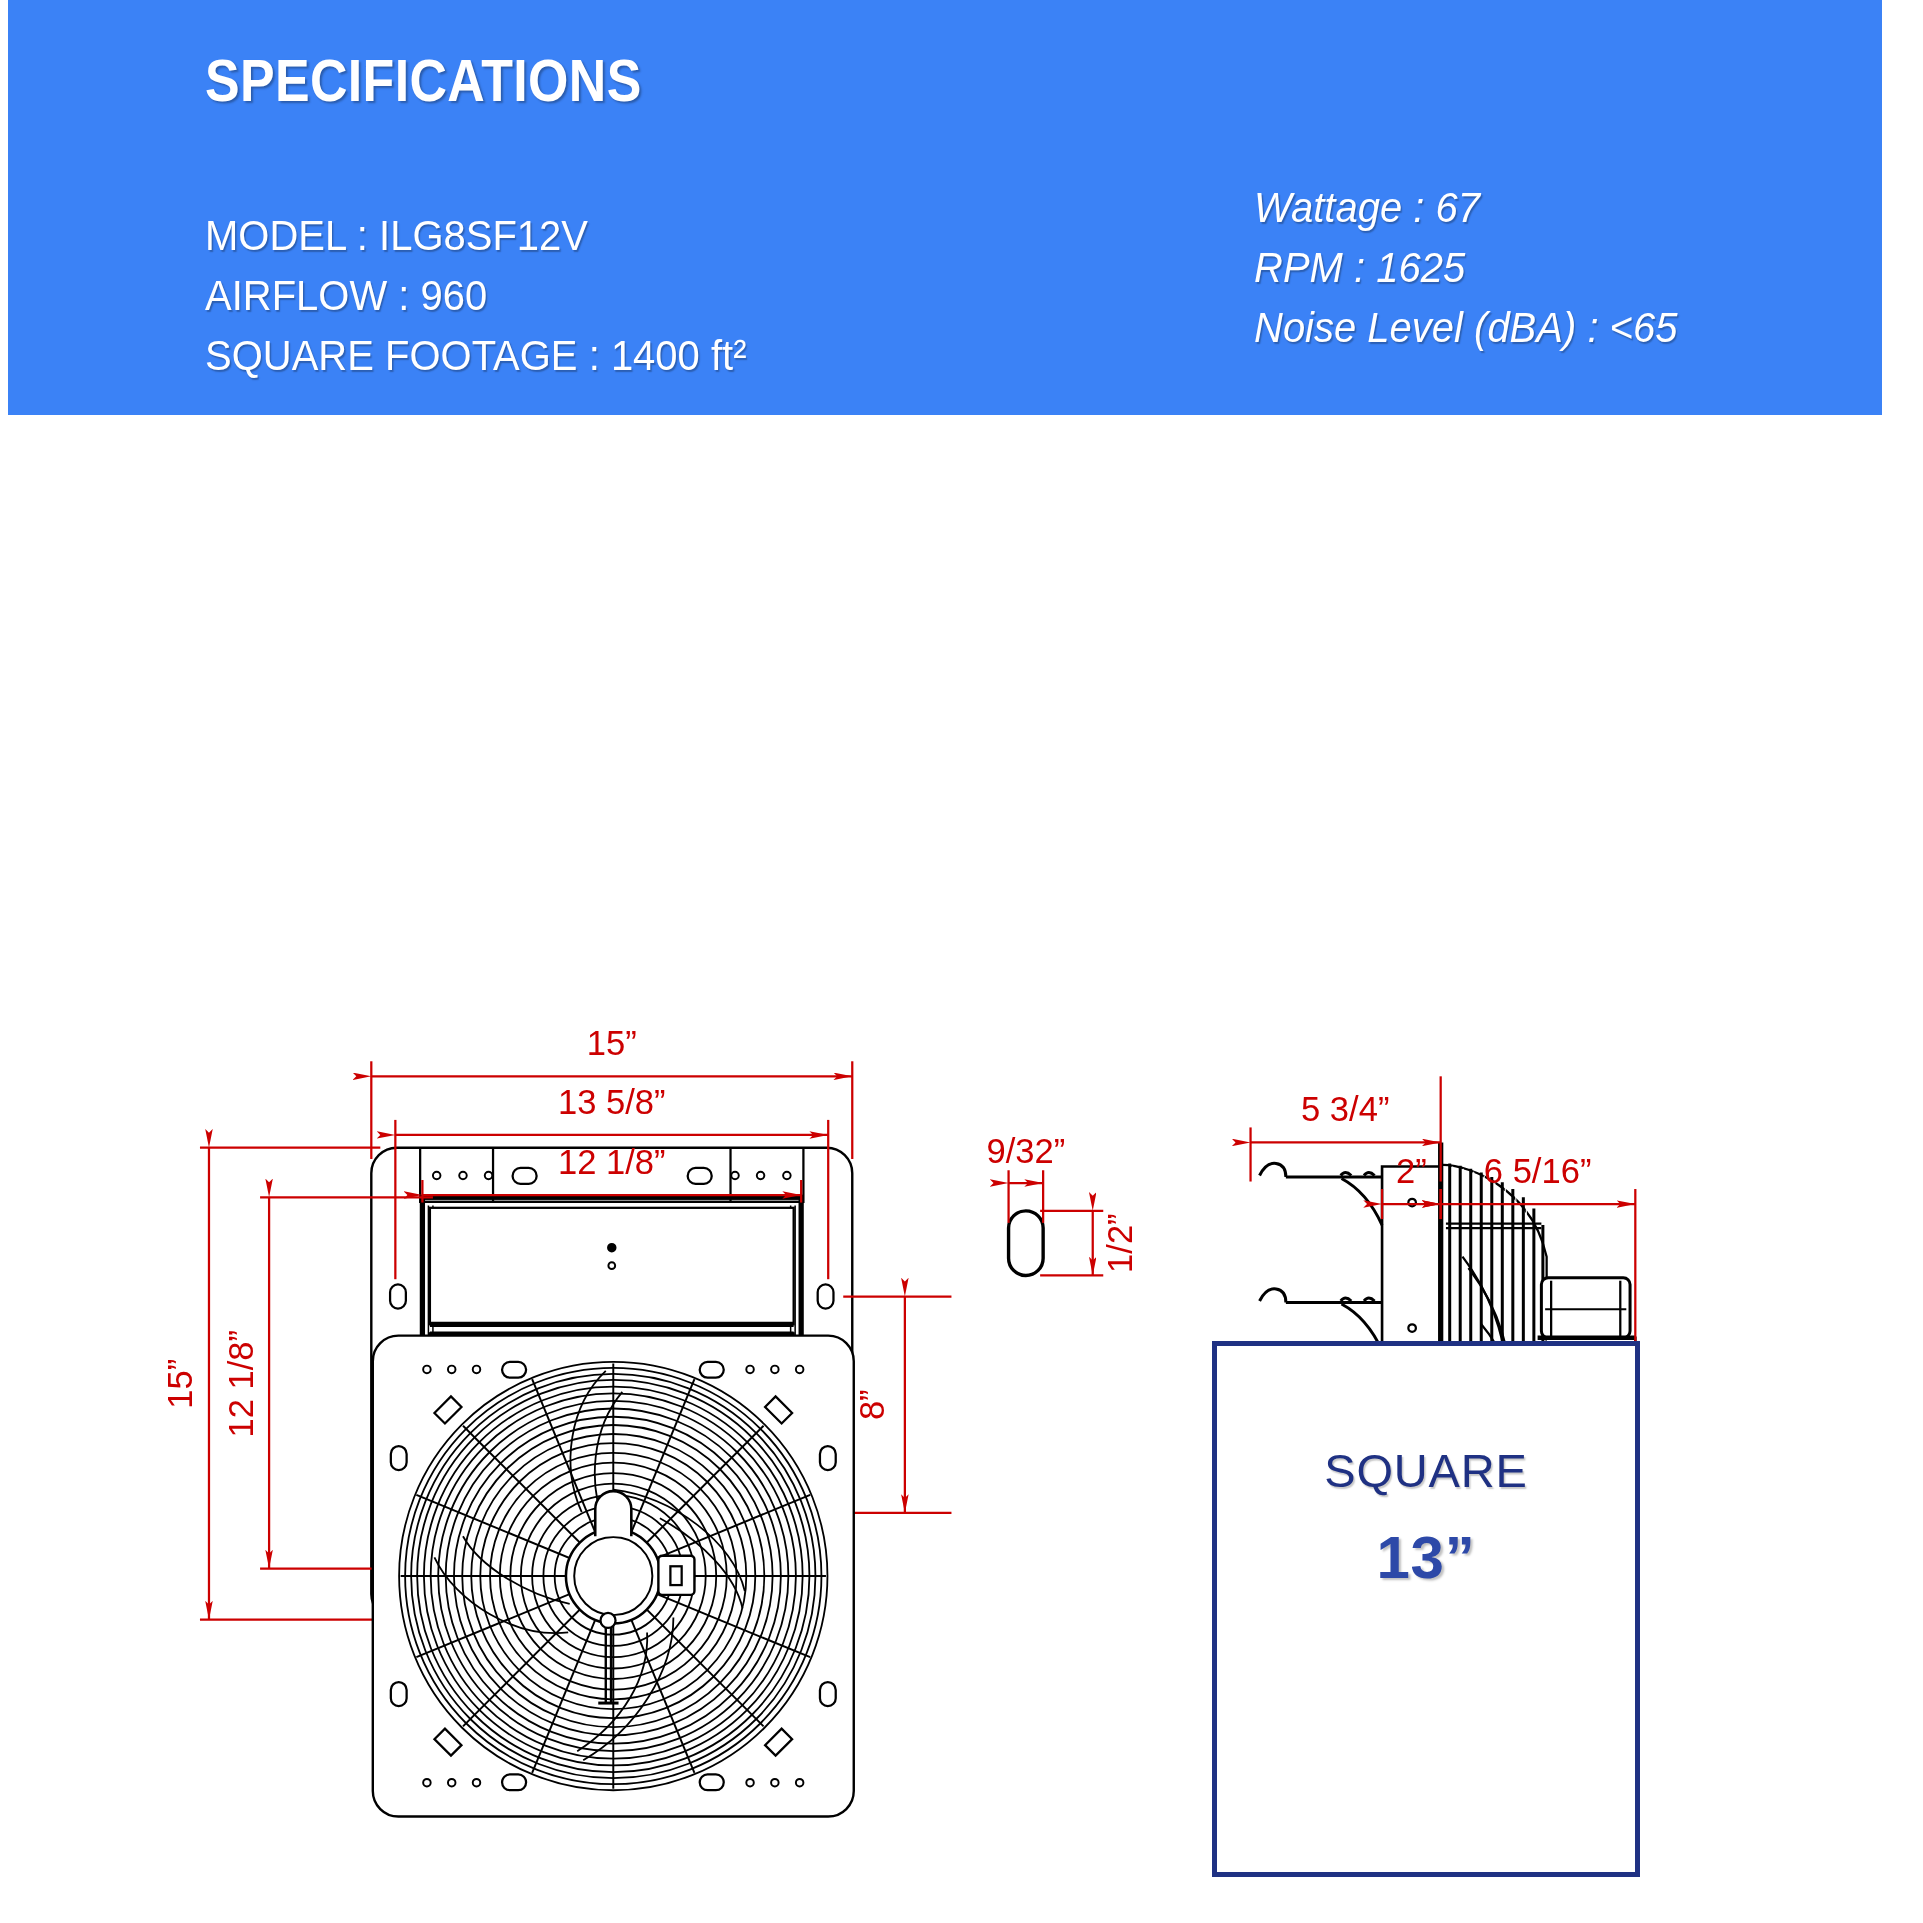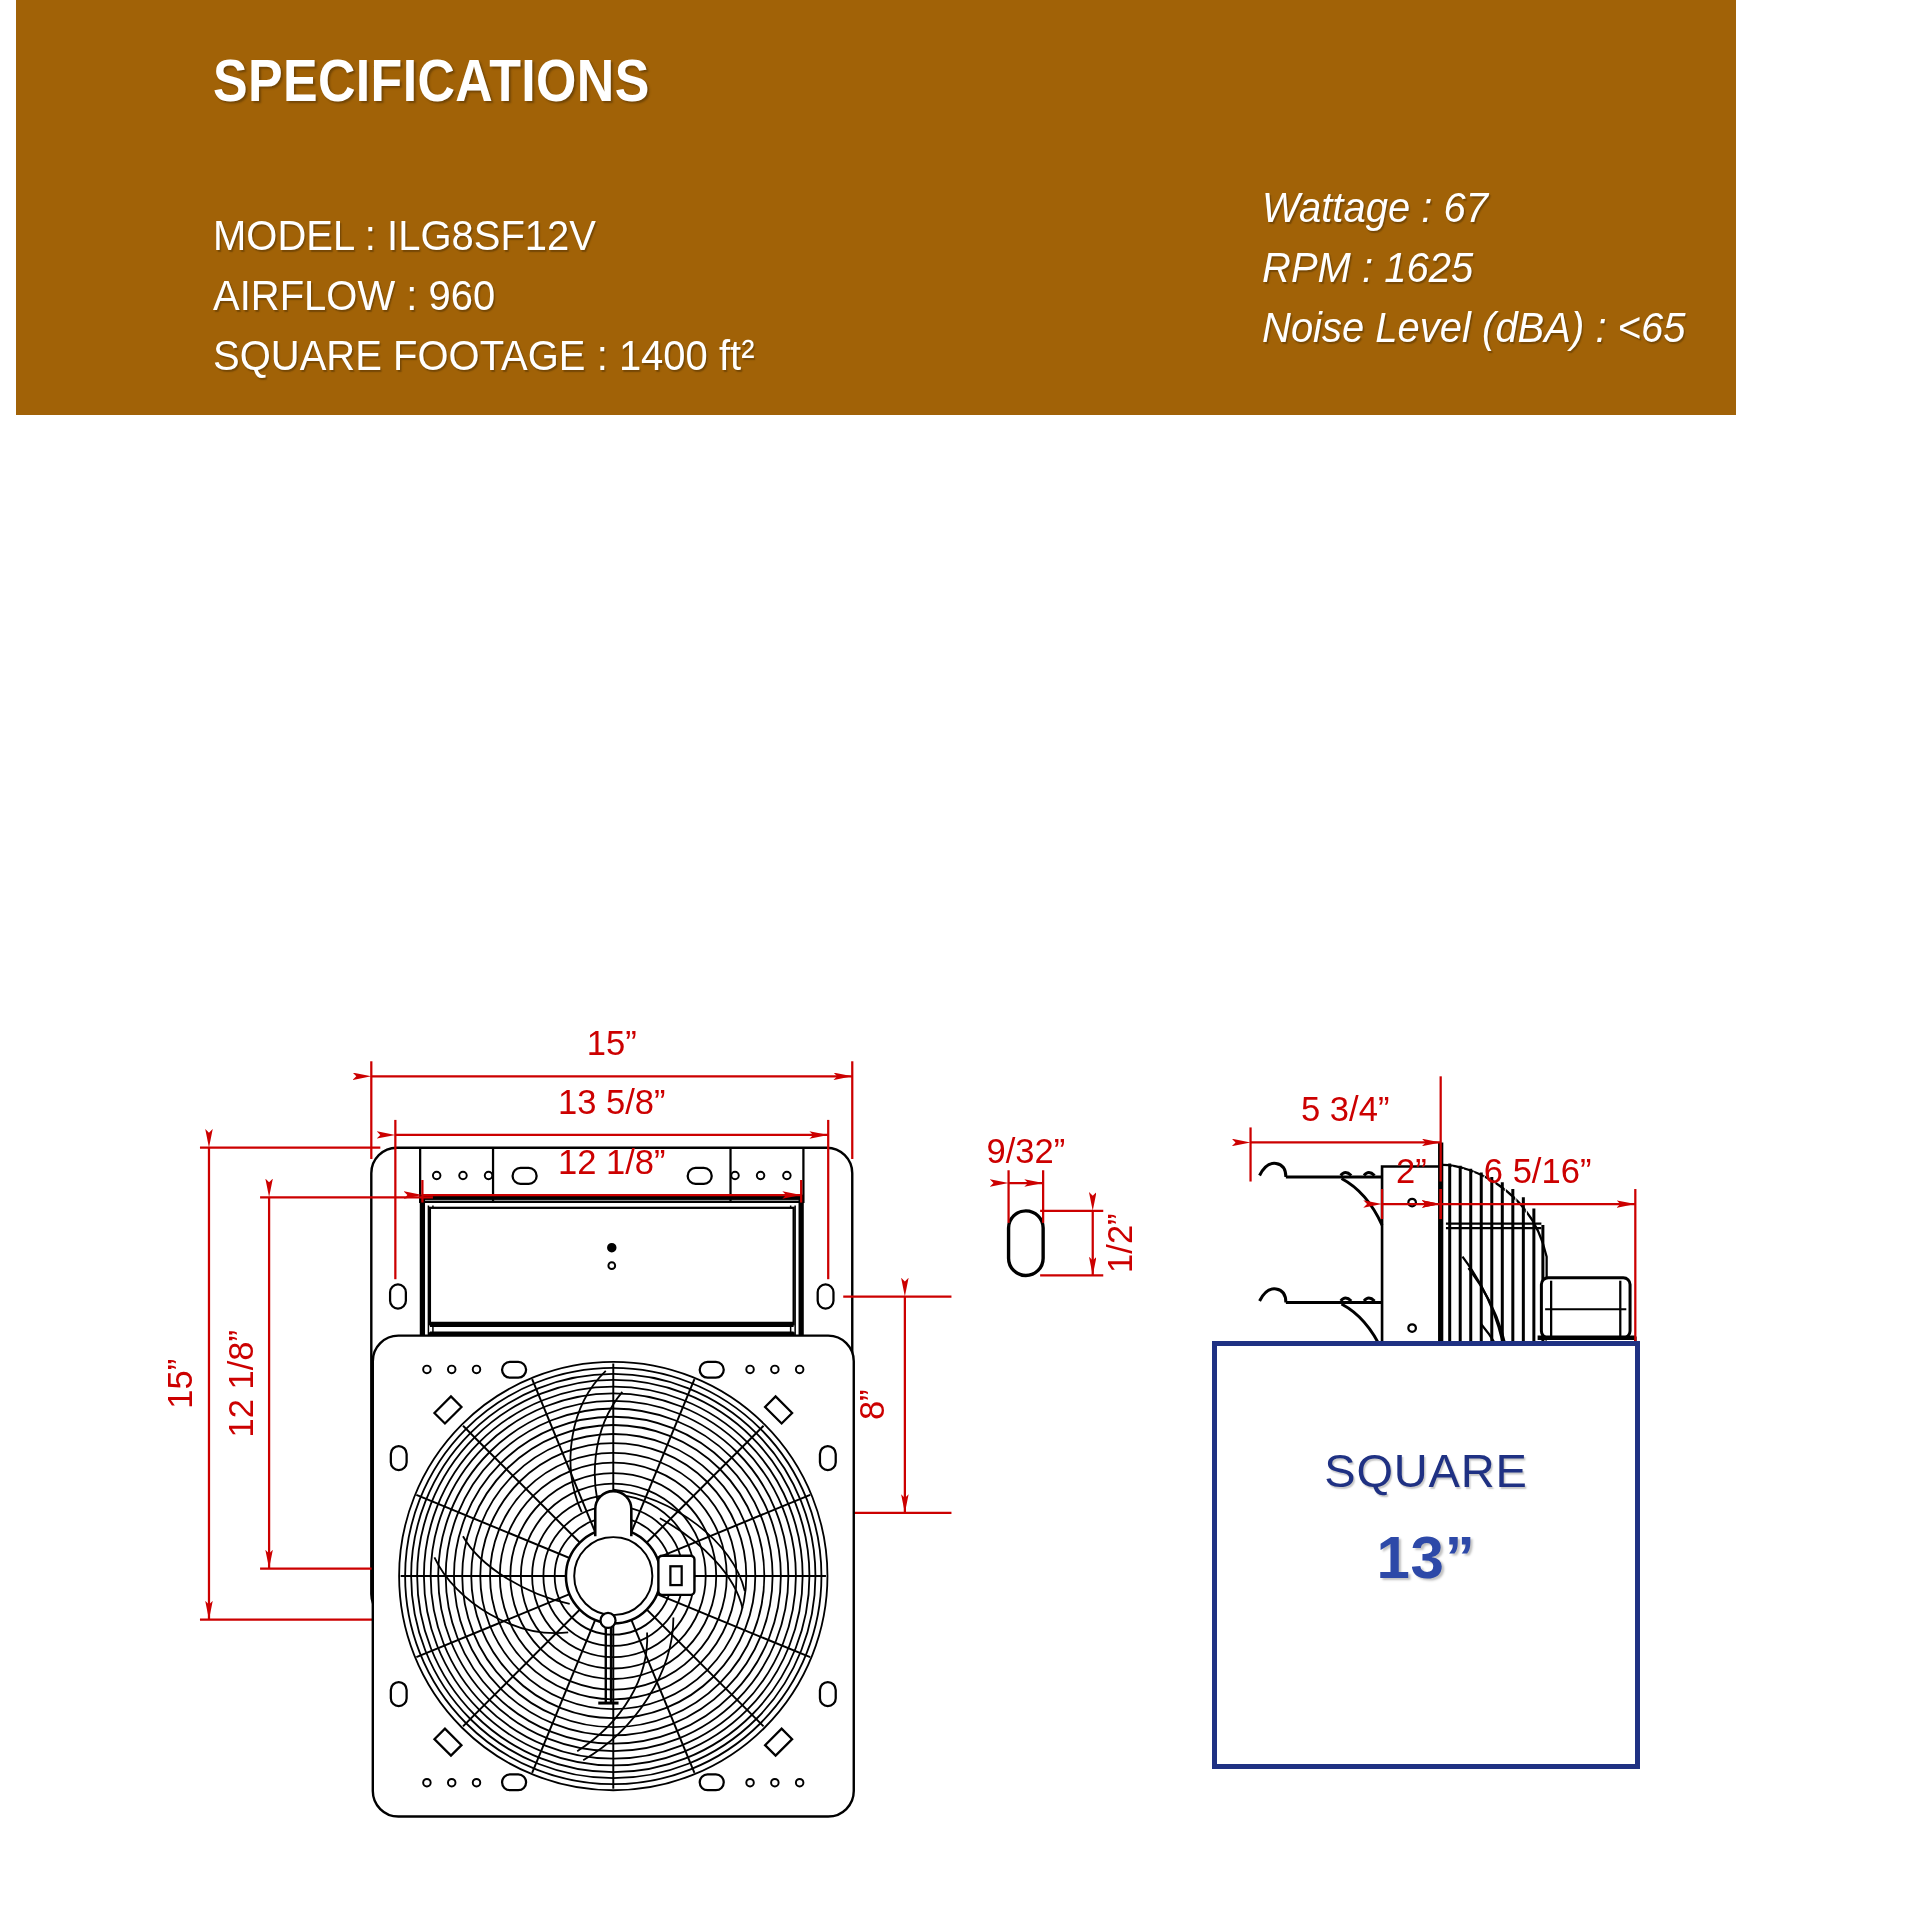--- a/index.html
+++ b/index.html
@@ -11,25 +11,25 @@
     width: 1924px;
     height: 1924px;
     font-family: "Liberation Sans", sans-serif;
     overflow: hidden;
     position: relative;
   }
 
   
   #spec-header {
     position: absolute;
-    left: 16px;
+    left: 8px;
     top: 0;
-    width: 1720px;
+    width: 1874px;
     height: 415px;
-    background: #a16207;
+    background: #3b82f6;
     box-sizing: border-box;
   }
   #spec-title {
     position: absolute;
     left: 197px;
     top: 47px;
     font-size: 59px;
     font-weight: bold;
     color: #ffffff;
     letter-spacing: 0.4px;
@@ -60,21 +60,21 @@
     width: 1537px; height: 1509px;
   }
   #drawings svg { display: block; }
 
   
   #square-opening-box {
     position: absolute;
     left: 1212px;
     top: 1341px;
     width: 428px;
-    height: 428px;
+    height: 536px;
     border: 5.3px solid #1F3183;
     box-sizing: border-box;
     background: #ffffff;
   }
   #so-text-wrap {
     position: absolute;
     left: 0; right: 0;
     top: 98px;
     text-align: center;
   }

